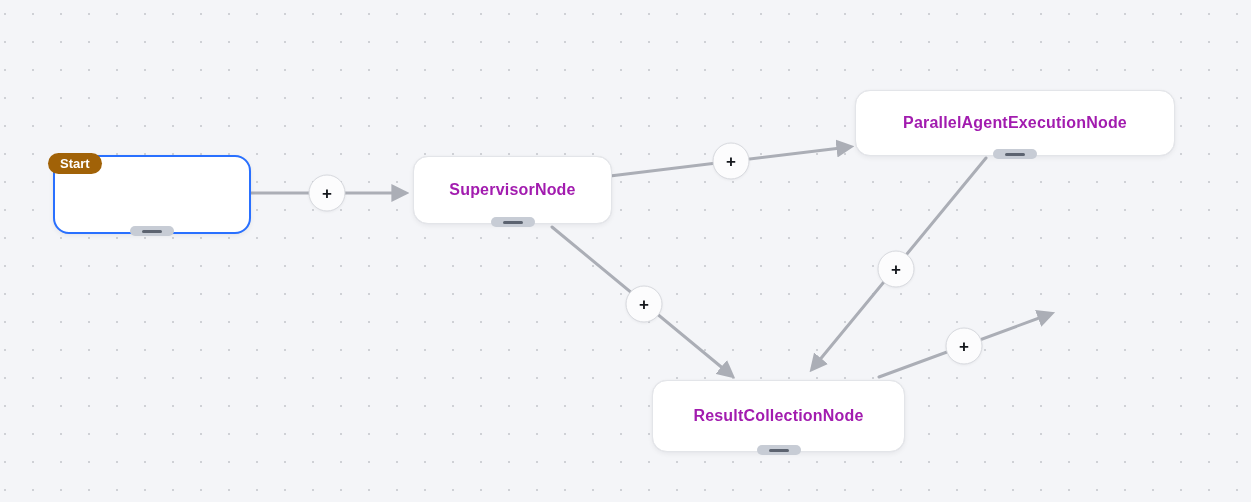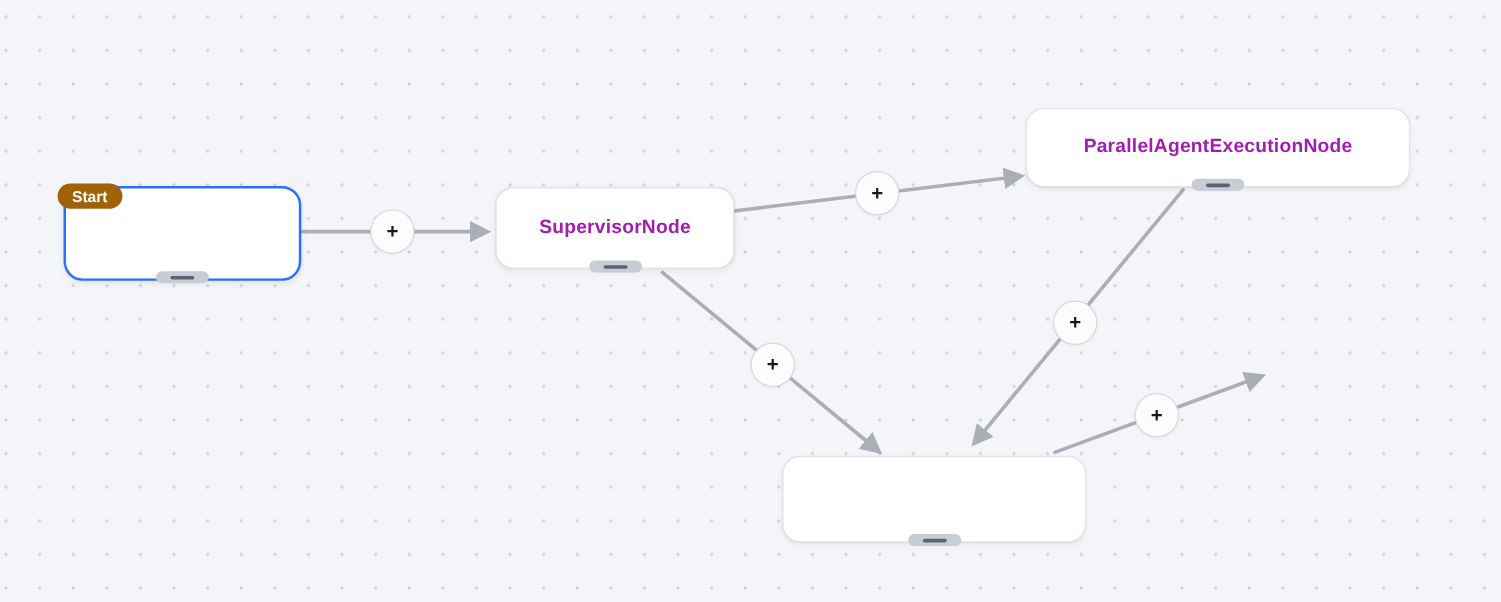--- a/index.html
+++ b/index.html
@@ -89,20 +89,21 @@
   </div>
 
   <div class="node" style="left:855px;top:90px;width:318px;height:64px;">
     <span class="node-label">ParallelAgentExecutionNode</span>
     <span class="handle">
       <span class="handle-bar"></span>
     </span>
   </div>
 
   <div class="node" style="left:652px;top:380px;width:251px;height:70px;">
+    <span class="node-label">ResultCollectionNode</span>
     <span class="handle">
       <span class="handle-bar"></span>
     </span>
   </div>
 
 
   <button class="edge-plus" style="left:327px;top:193px;">+</button>
   <button class="edge-plus" style="left:731px;top:161px;">+</button>
   <button class="edge-plus" style="left:644px;top:304px;">+</button>
   <button class="edge-plus" style="left:896px;top:269px;">+</button>

